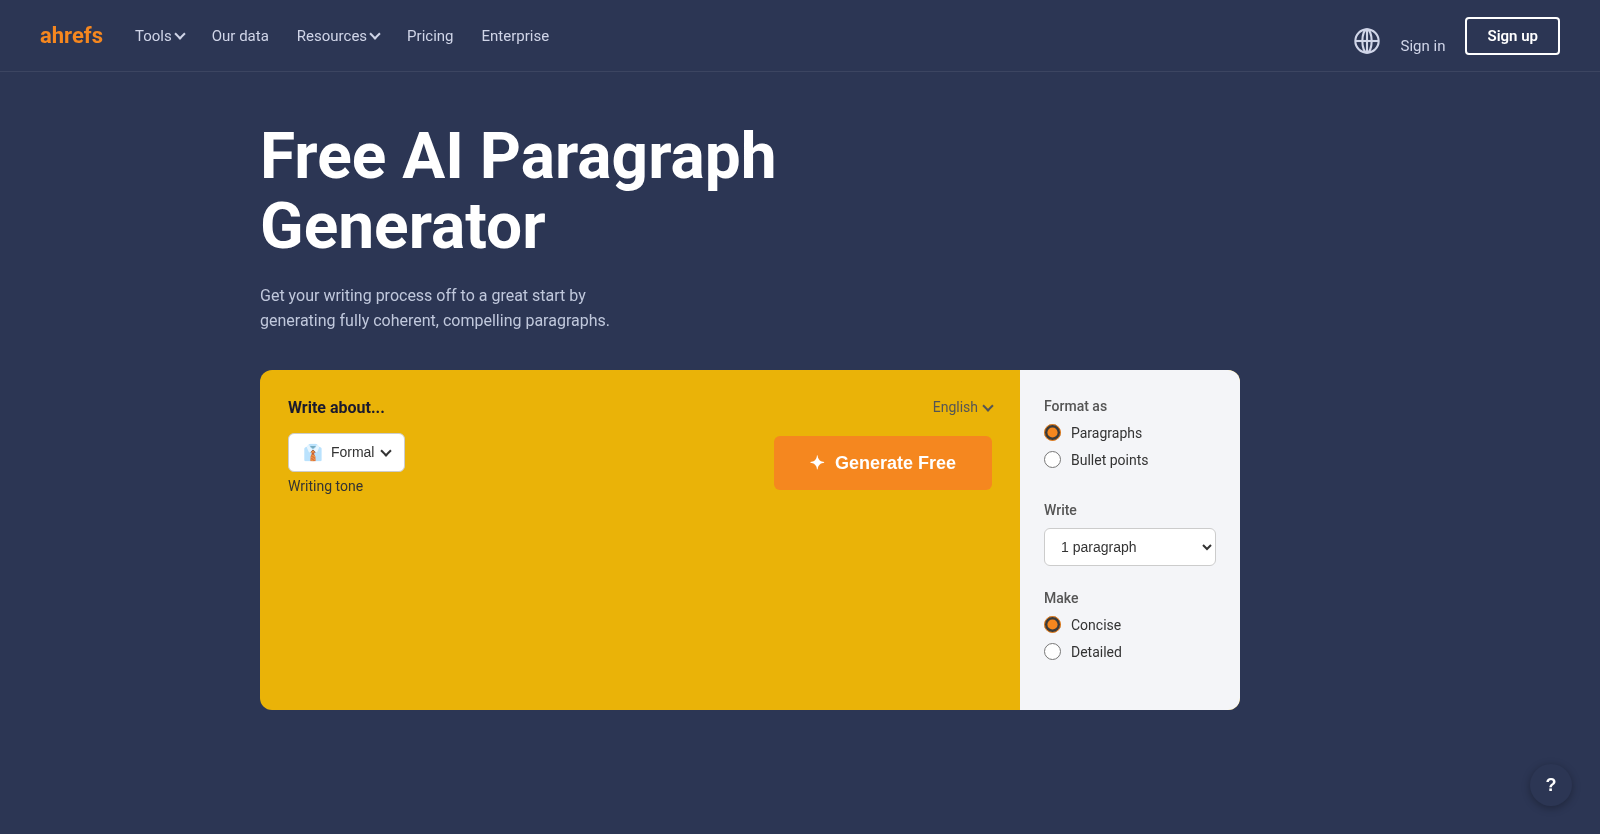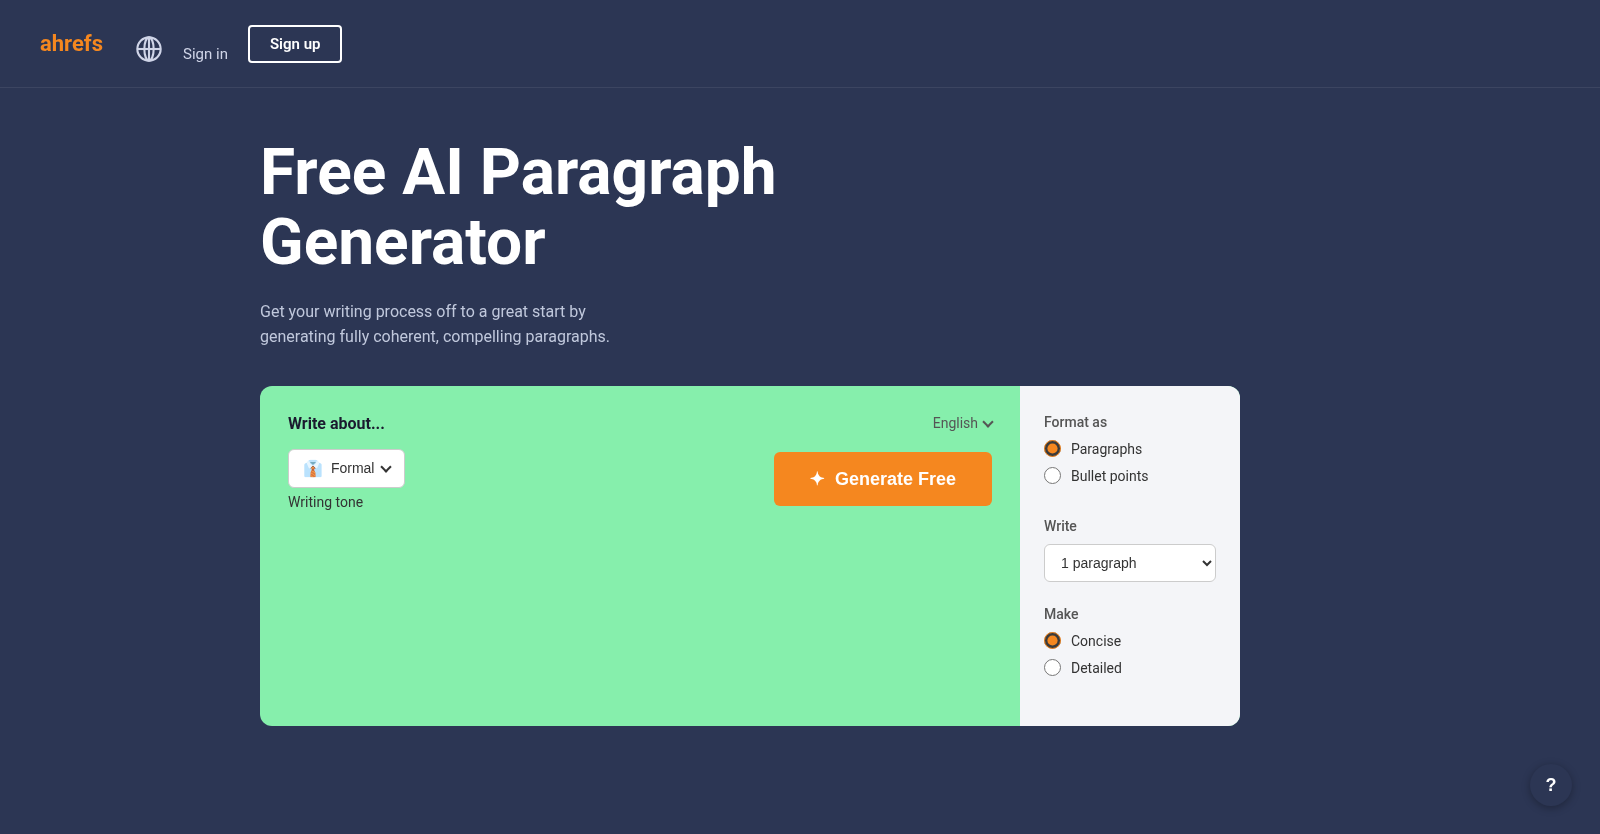--- a/index.html
+++ b/index.html
@@ -8,21 +8,21 @@
       background-color: #2c3654;
       min-height: 834px;
       color: #fff;
     }
 
     
     nav {
       display: flex;
       align-items: center;
       padding: 16px 40px;
-      height: 88px;
+      height: 72px;
       background-color: #2c3654;
       border-bottom: 1px solid rgba(255,255,255,0.08);
     }
     .nav-logo {
       font-size: 22px;
       font-weight: 700;
       color: #fff;
       margin-right: 32px;
     }
     .nav-logo span { color: #f5871f; }
@@ -87,21 +87,21 @@
     .hero-desc {
       font-size: 16px;
       color: #c0c8dc;
       line-height: 1.6;
       max-width: 400px;
       margin-bottom: 36px;
     }
 
     
     .tool-card {
-      background: #86efac;
+      background: #eab308;
       border-radius: 12px;
       display: flex;
       max-width: 980px;
       min-height: 340px;
       margin-left: 0;
       overflow: hidden;
     }
     .tool-main {
       flex: 1;
       padding: 28px 28px 24px 28px;
@@ -249,20 +249,39 @@
       transform: rotate(45deg);
       margin-top: -3px;
     }
   </style>
 </head>
 <body>
 
 <nav>
   <div class="nav-logo">
     <span>a</span><span>hrefs</span>
+  </div>
+  <div class="nav-links">
+    <a class="nav-link" href="#">
+      <span>Tools</span>
+      <span class="chevron-icon"></span>
+    </a>
+    <a class="nav-link" href="#">
+      <span>Our data</span>
+    </a>
+    <a class="nav-link" href="#">
+      <span>Resources</span>
+      <span class="chevron-icon"></span>
+    </a>
+    <a class="nav-link" href="#">
+      <span>Pricing</span>
+    </a>
+    <a class="nav-link" href="#">
+      <span>Enterprise</span>
+    </a>
   </div>
   <div class="nav-right">
     <svg class="nav-globe" viewBox="0 0 24 24" fill="none" stroke="currentColor" stroke-width="1.8">
       <circle cx="12" cy="12" r="10"></circle>
       <ellipse cx="12" cy="12" rx="4" ry="10"></ellipse>
       <line x1="2" y1="12" x2="22" y2="12"></line>
       <line x1="12" y1="2" x2="12" y2="22"></line>
     </svg>
     <a class="nav-signin" href="#">Sign in</a>
     <a class="nav-signup" href="#">Sign up</a>

